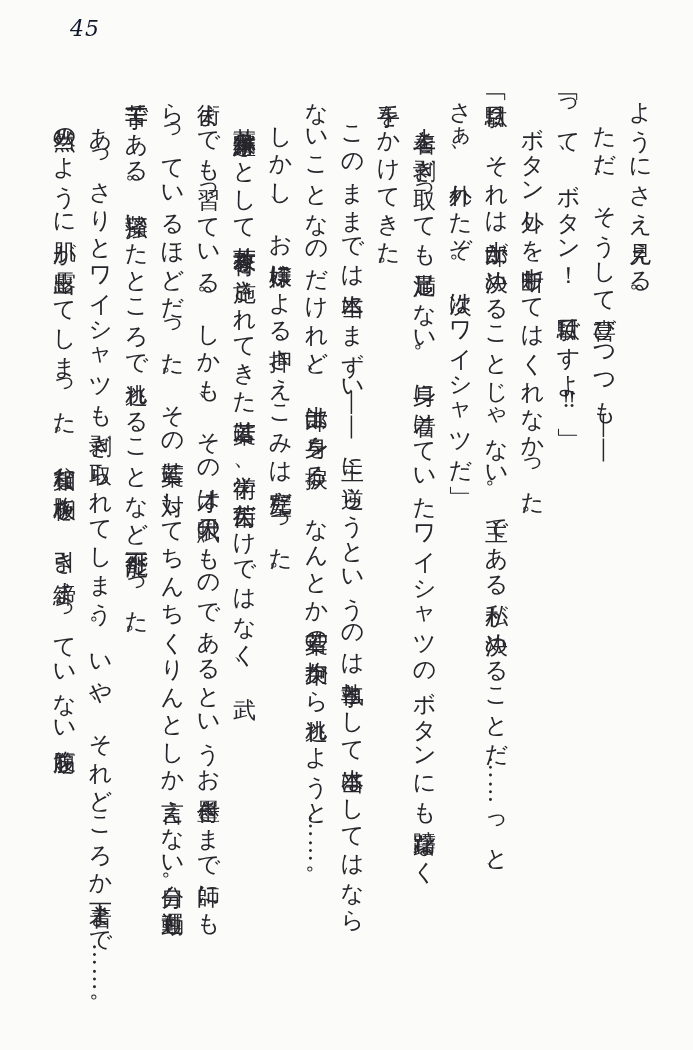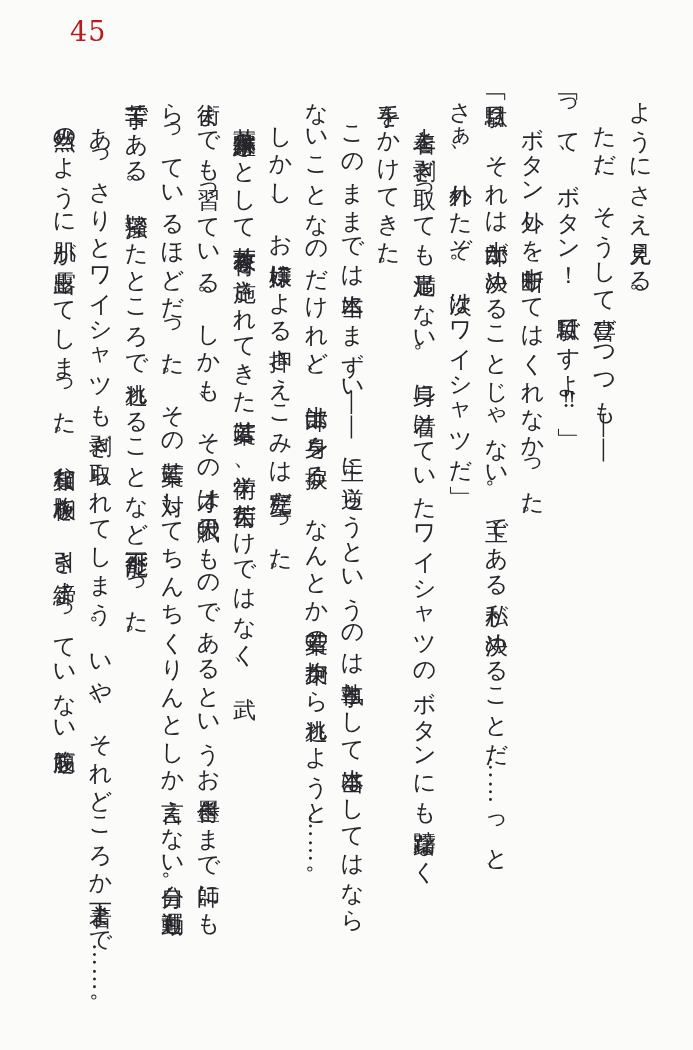--- a/index.html
+++ b/index.html
@@ -12,22 +12,23 @@
     width: 693px;
     height: 1050px;
     background: #fbfbf9;
     overflow: hidden;
     font-family: "DejaVu Serif", "Liberation Serif", serif;
   }
   .page-number {
     position: absolute;
     top: 16px;
     left: 70px;
-    font-size: 27px;
-    color: #b91c1c;
+    font-size: 22px;
+    font-style: italic;
+    color: #0f172a;
     letter-spacing: 1px;
   }
   .text-block {
     position: absolute;
     top: 86px;
     right: 34px;
     height: 948px;
     writing-mode: vertical-rl;
     text-orientation: mixed;
     font-size: 23px;

